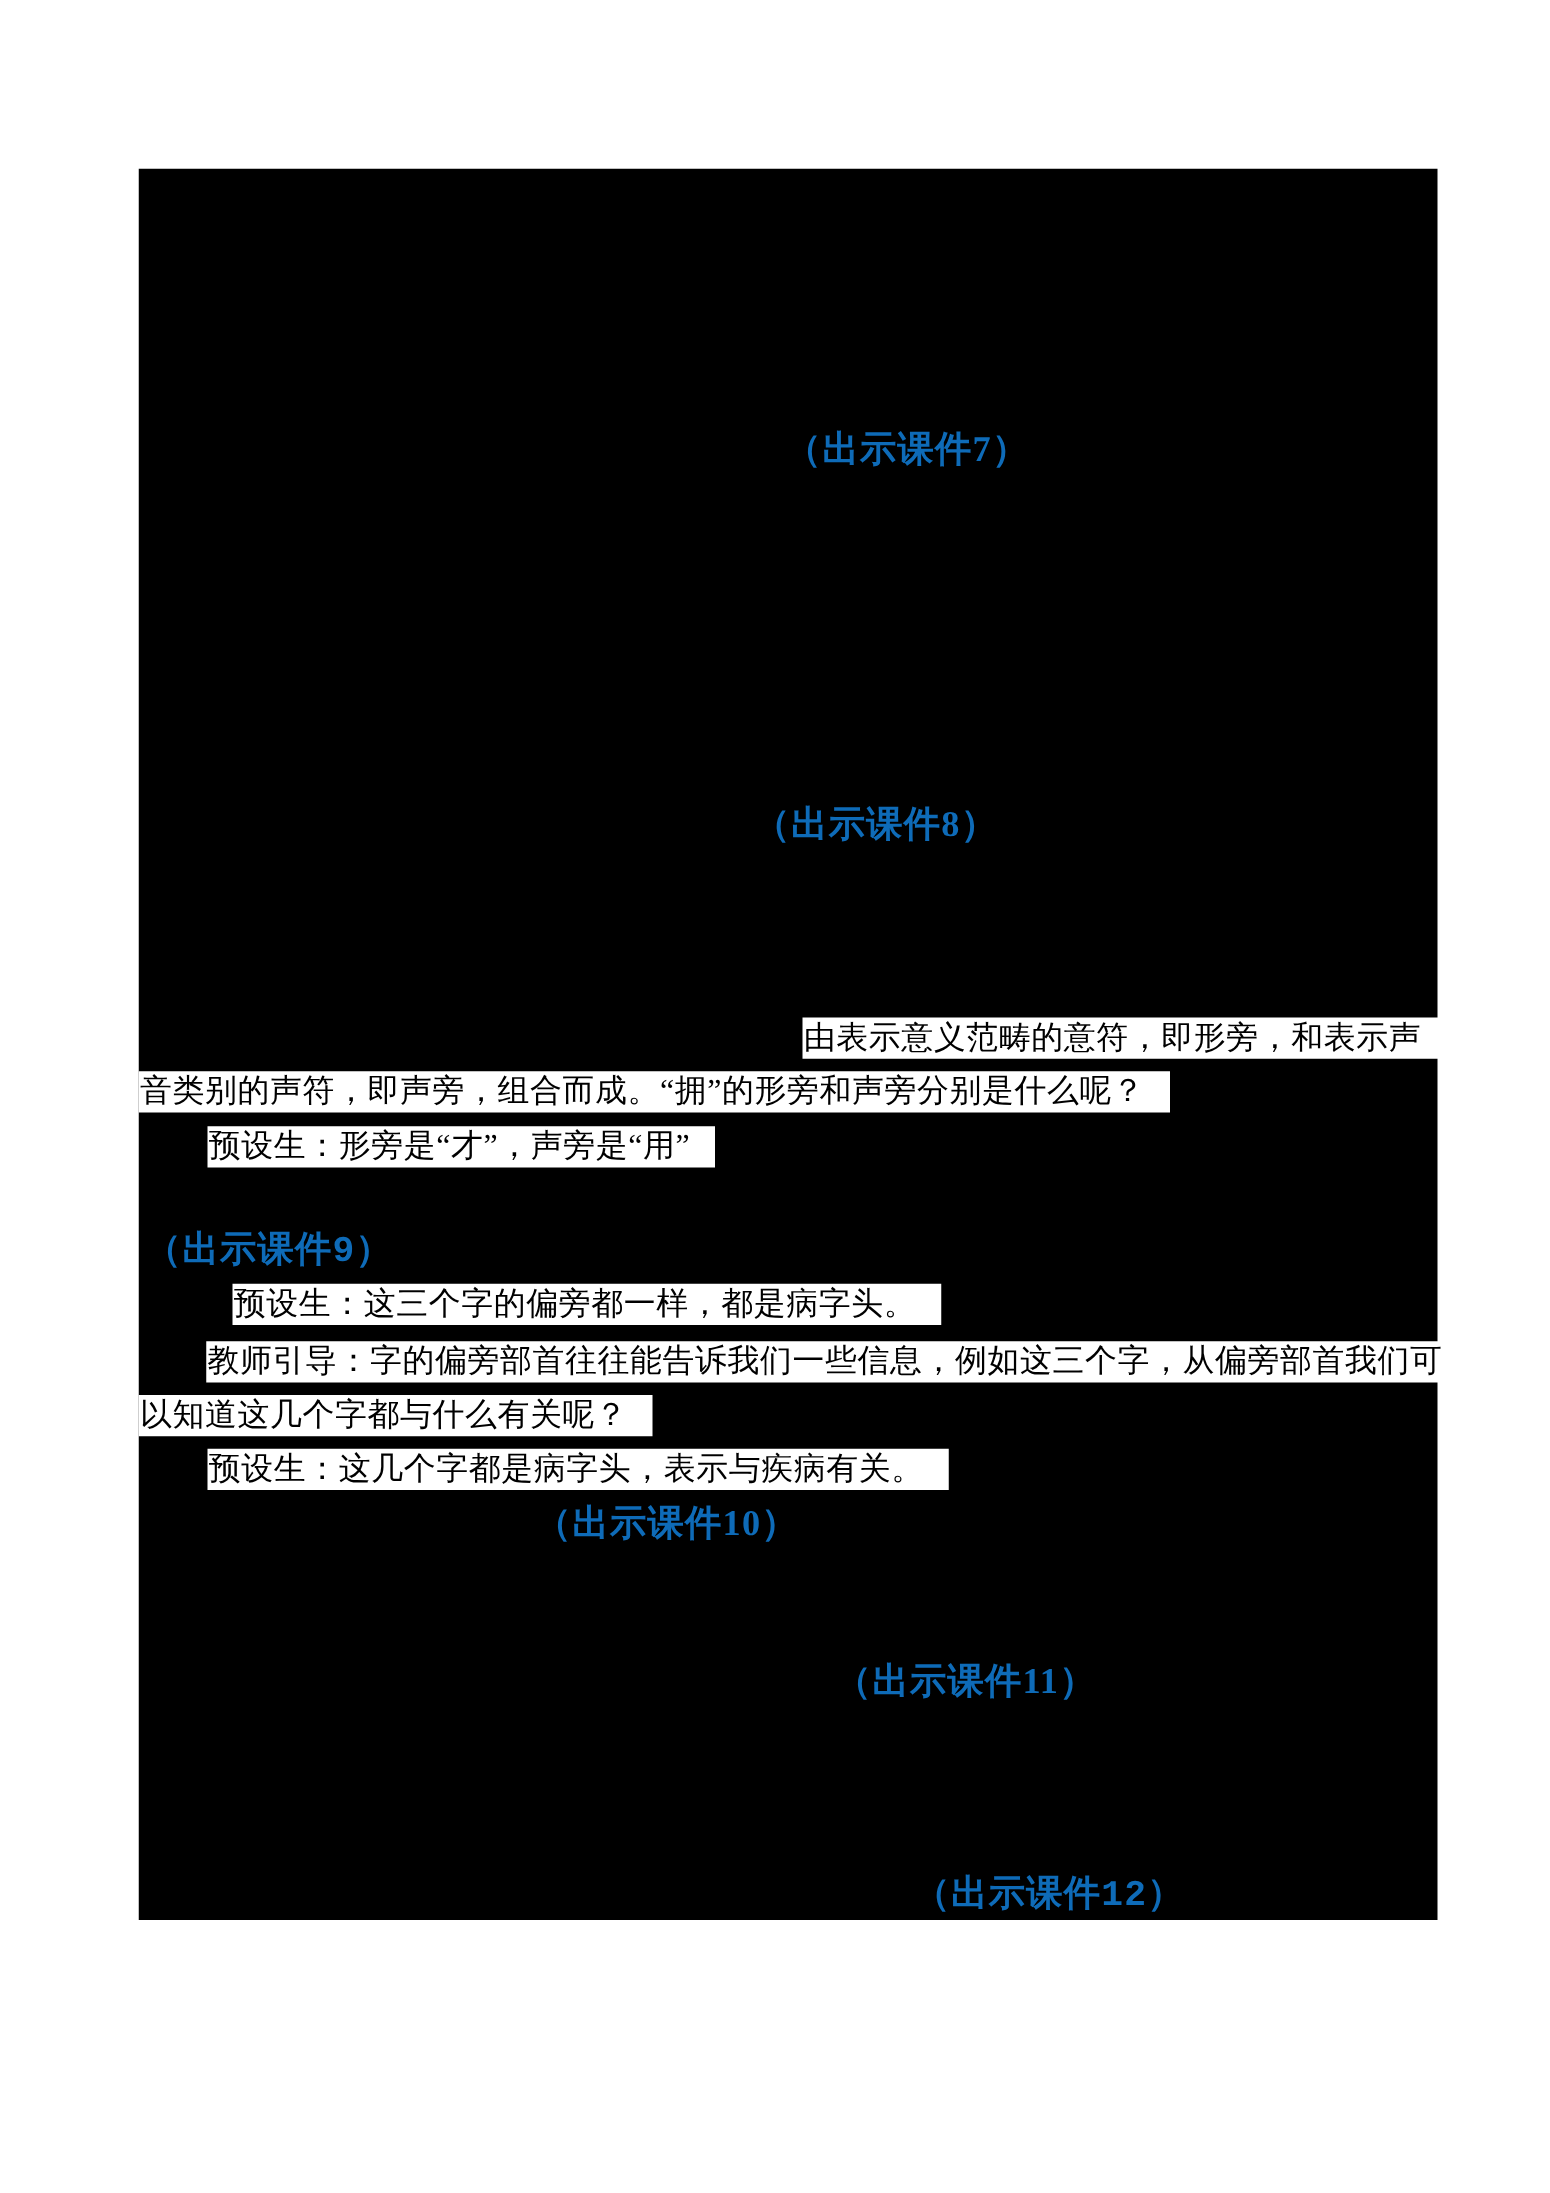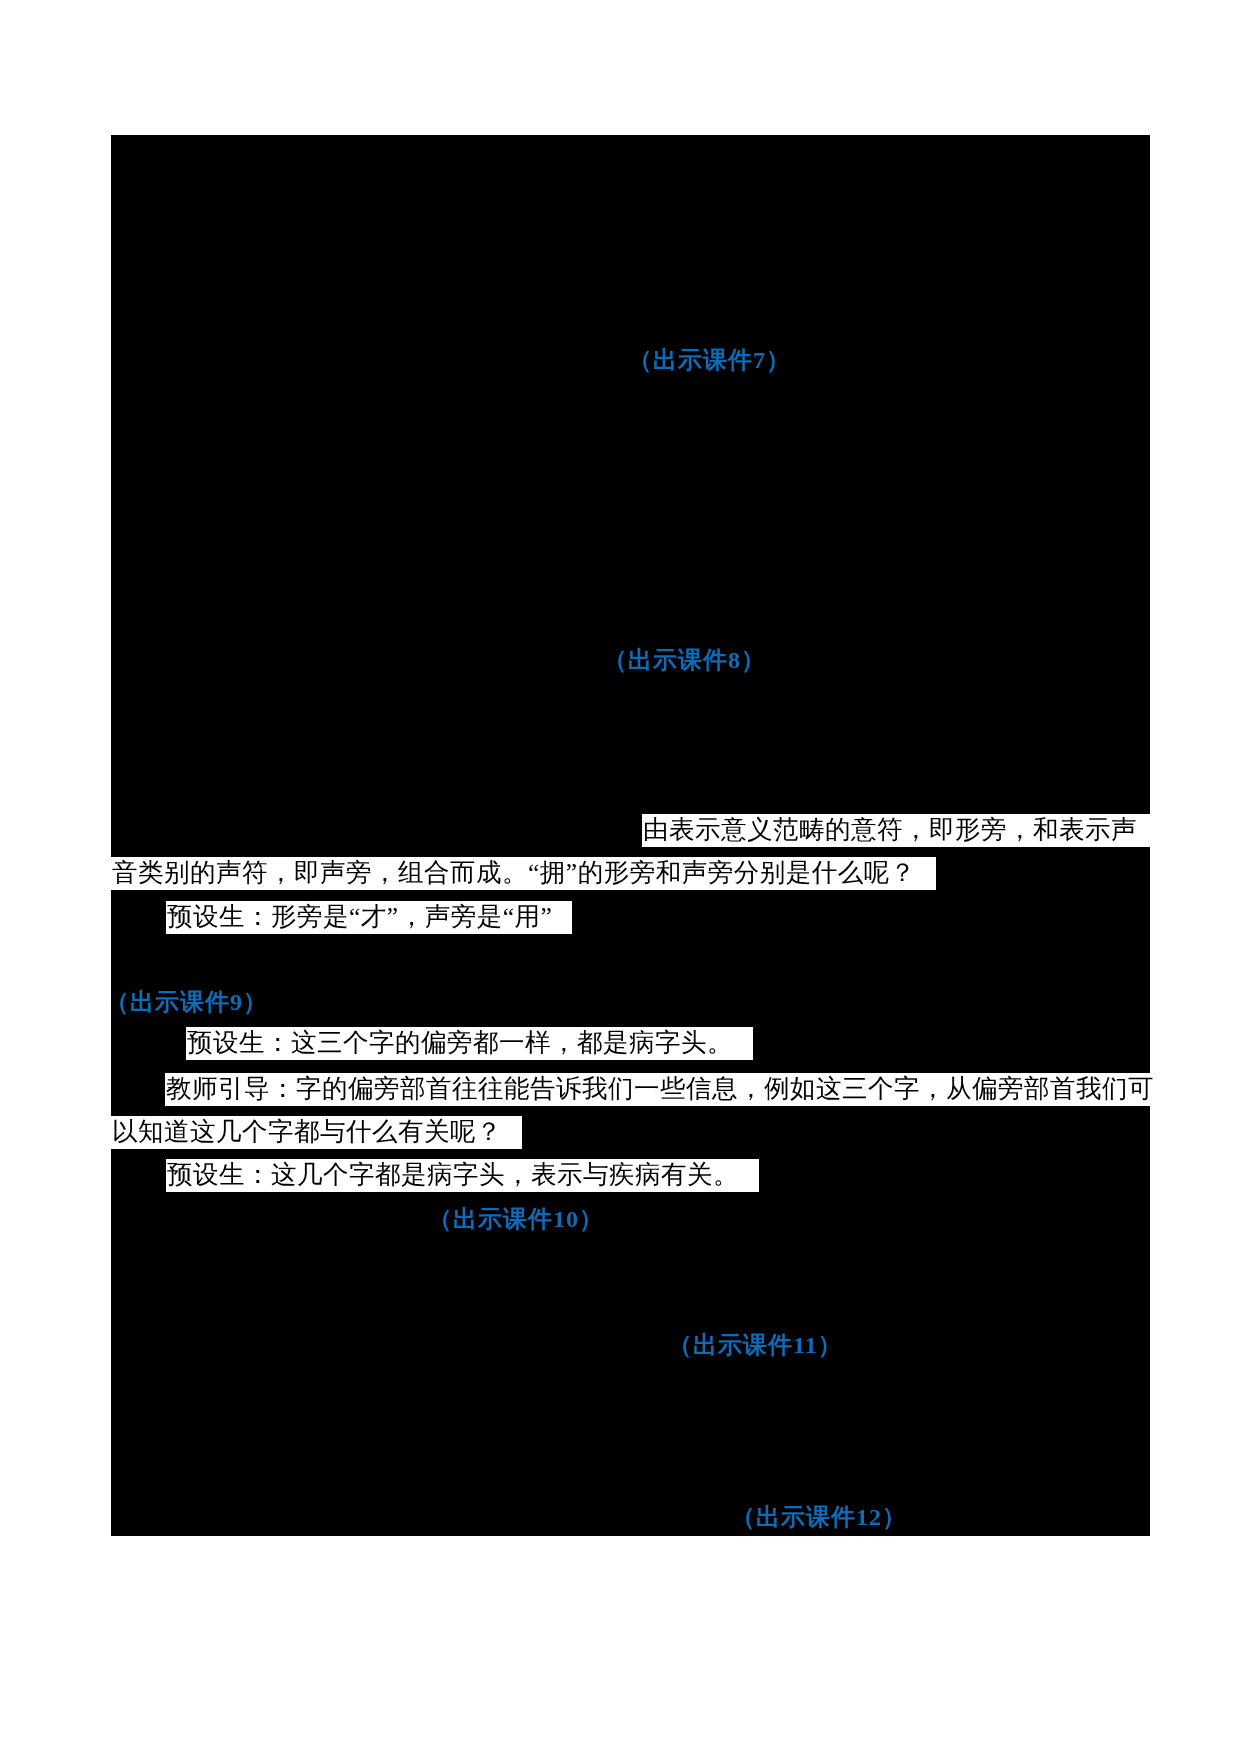--- a/index.html
+++ b/index.html
@@ -36,21 +36,21 @@
     font-size: 25.5px;
     line-height: 30px;
     padding: 1px 20px 2px 1px;
     white-space: nowrap;
     letter-spacing: 0.5px;
   }
   .cw {
     position: absolute;
     color: var(--blue);
     font-weight: bold;
-    font-size: 24px;
+    font-size: 29px;
     line-height: 28px;
     white-space: nowrap;
     letter-spacing: 1px;
     font-family: "Liberation Serif", "DejaVu Serif", serif;
   }
 </style>
 </head>
 <body>
 
 <div class="page">
@@ -60,29 +60,29 @@
   <span class="cw" style="left:628px; top:346px;">（出示课件7）</span>
 
   <span class="cw" style="left:603px; top:646px;">（出示课件8）</span>
 
   <span class="hl" style="left:642px; top:814px;">由表示意义范畴的意符，即形旁，和表示声</span>
 
   <span class="hl" style="left:111px; top:857px;">音类别的声符，即声旁，组合而成。“拥”的形旁和声旁分别是什么呢？</span>
 
   <span class="hl" style="left:166px; top:901px;">预设生：形旁是“才”，声旁是“用”</span>
 
-  <span class="cw" style="left:105px; top:988px;">（出示课件9）</span>
+  <span class="cw" style="left:116px; top:988px;font-family:Liberation Mono, monospace;">（出示课件9）</span>
 
   <span class="hl" style="left:166px; top:1027px;margin-left:20px;">预设生：这三个字的偏旁都一样，都是病字头。</span>
 
   <span class="hl" style="left:165px; top:1073px;">教师引导：字的偏旁部首往往能告诉我们一些信息，例如这三个字，从偏旁部首我们可</span>
 
   <span class="hl" style="left:111px; top:1116px;text-align:center;">以知道这几个字都与什么有关呢？</span>
 
   <span class="hl" style="left:166px; top:1159px;">预设生：这几个字都是病字头，表示与疾病有关。</span>
 
   <span class="cw" style="left:428px; top:1205px;">（出示课件10）</span>
 
   <span class="cw" style="left:668px; top:1331px;">（出示课件11）</span>
 
-  <span class="cw" style="left:731px; top:1503px;">（出示课件12）</span>
+  <span class="cw" style="left:731px; top:1503px;font-family:Liberation Mono, monospace;">（出示课件12）</span>
 
 </div>
 
 </body></html>

